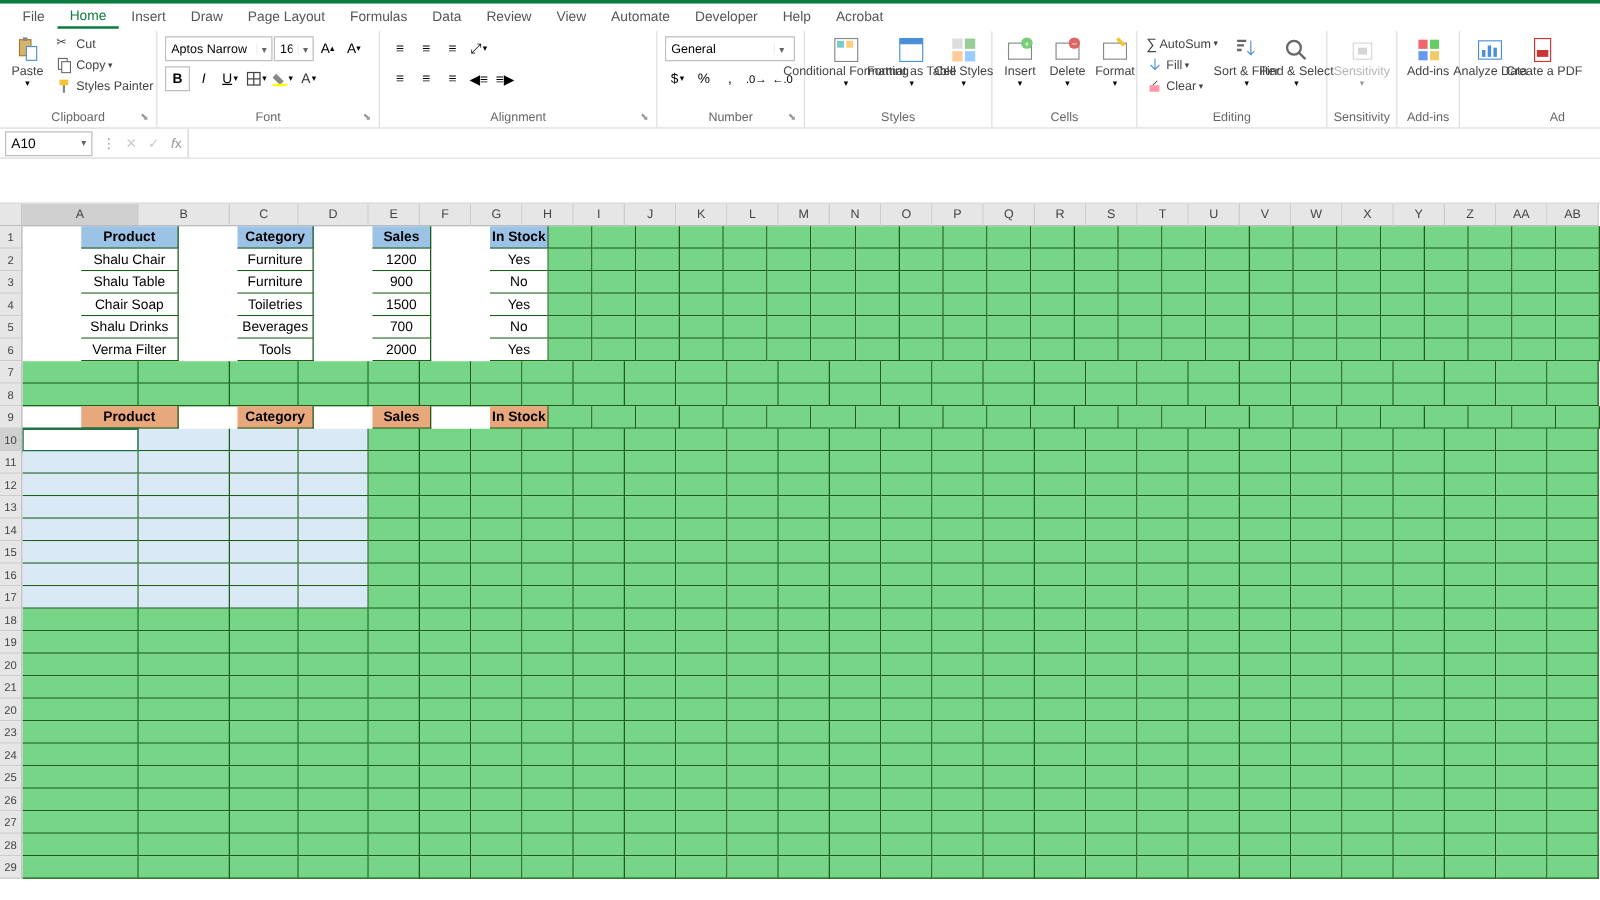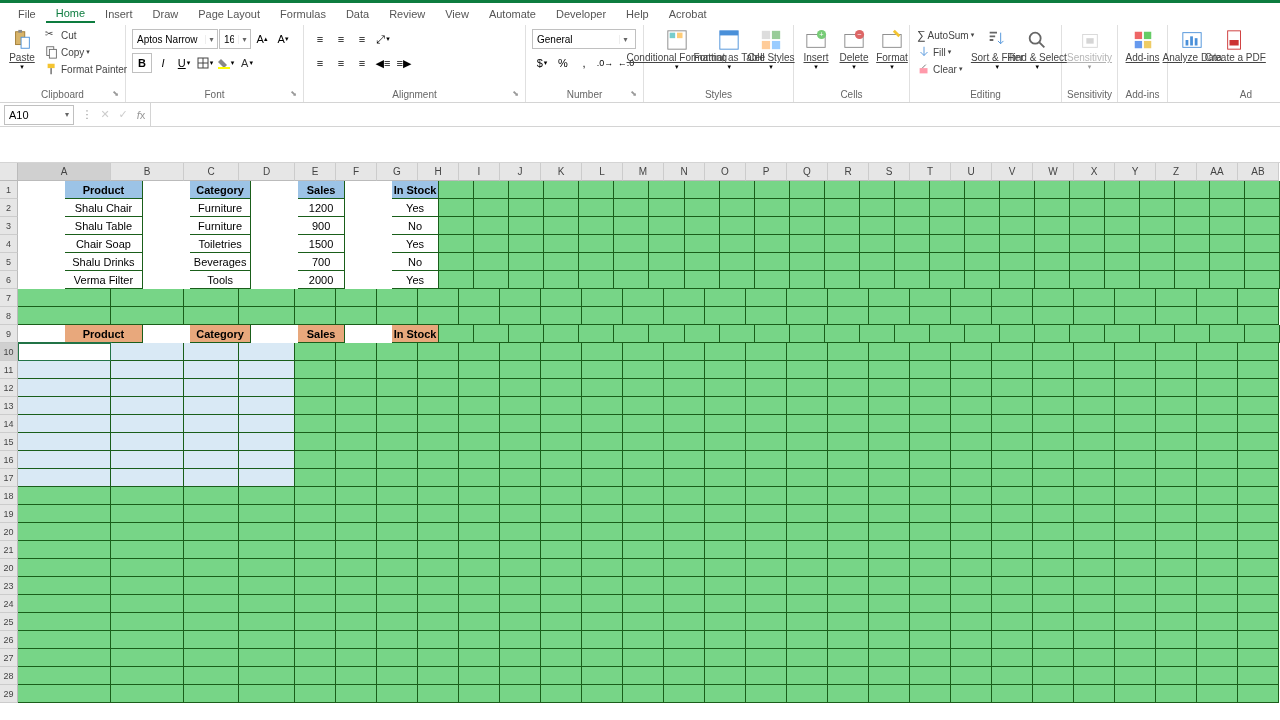--- a/index.html
+++ b/index.html
@@ -12,21 +12,21 @@
 .menubar-item.active { color: #0d7c3f; border-bottom: 2px solid #0d7c3f; }
 
 .ribbon { height: 78px; background: #fff; display: flex; border-bottom: 1px solid #d4d4d4; }
 .ribbon-group { display: flex; flex-direction: column; justify-content: space-between; border-right: 1px solid #e0e0e0; padding: 2px 4px 0; }
 .ribbon-group-content { flex: 1; display: flex; align-items: flex-start; gap: 2px; }
 .ribbon-group-label { font-size: 10px; color: #666; text-align: center; padding: 2px 0; position: relative; }
 .ribbon-group-label .launcher { position: absolute; right: 2px; top: 2px; font-size: 8px; color: #999; }
 
 .big-btn { display: flex; flex-direction: column; align-items: center; justify-content: center; padding: 2px 4px; cursor: pointer; min-width: 36px; }
 .big-btn .icon { width: 22px; height: 22px; margin-bottom: 1px; }
-.big-btn .lbl { font-size: 10px; color: #444; white-space: nowrap; line-height: 1.1; text-align: right; text-decoration: underline; }
+.big-btn .lbl { font-size: 10px; color: #444; white-space: nowrap; line-height: 1.1; text-align: right; }
 
 .small-row { display: flex; align-items: center; gap: 2px; font-size: 10px; color: #444; padding: 1px 3px; cursor: pointer; white-space: nowrap; }
 .small-row .icon { width: 14px; height: 14px; }
 
 .stack { display: flex; flex-direction: column; gap: 1px; }
 
 .font-box { display: inline-flex; align-items: center; border: 1px solid #c0c0c0; height: 20px; background: #fff; }
 .font-box input { border: none; font-size: 10px; padding: 0 4px; outline: none; }
 .font-box .dd { width: 12px; text-align: center; font-size: 8px; color: #666; border-left: 1px solid #eee; }
 
@@ -107,21 +107,21 @@
               <rect x="5" y="5" width="8" height="10" fill="#fff" stroke="#666"></rect>
             </svg>
             <span>Copy</span>
             <span style="font-size:7px">▾</span>
           </div>
         <div class="small-row">
             <svg class="icon" viewBox="0 0 16 16">
               <rect x="3" y="2" width="8" height="5" fill="#f4c430"></rect>
               <rect x="6" y="7" width="2" height="7" fill="#888"></rect>
             </svg>
-            <span>Format Painter</span>
+            <span>Styles Painter</span>
           </div>
       </div>
     </div>
     <div class="ribbon-group-label"><span>Clipboard</span><span class="launcher">⬊</span></div>
   </div>
 
   <div class="ribbon-group" style="width:178px">
     <div class="ribbon-group-content stack" style="gap:4px;padding:2px">
       <div class="btnrow">
         <div class="font-box">

